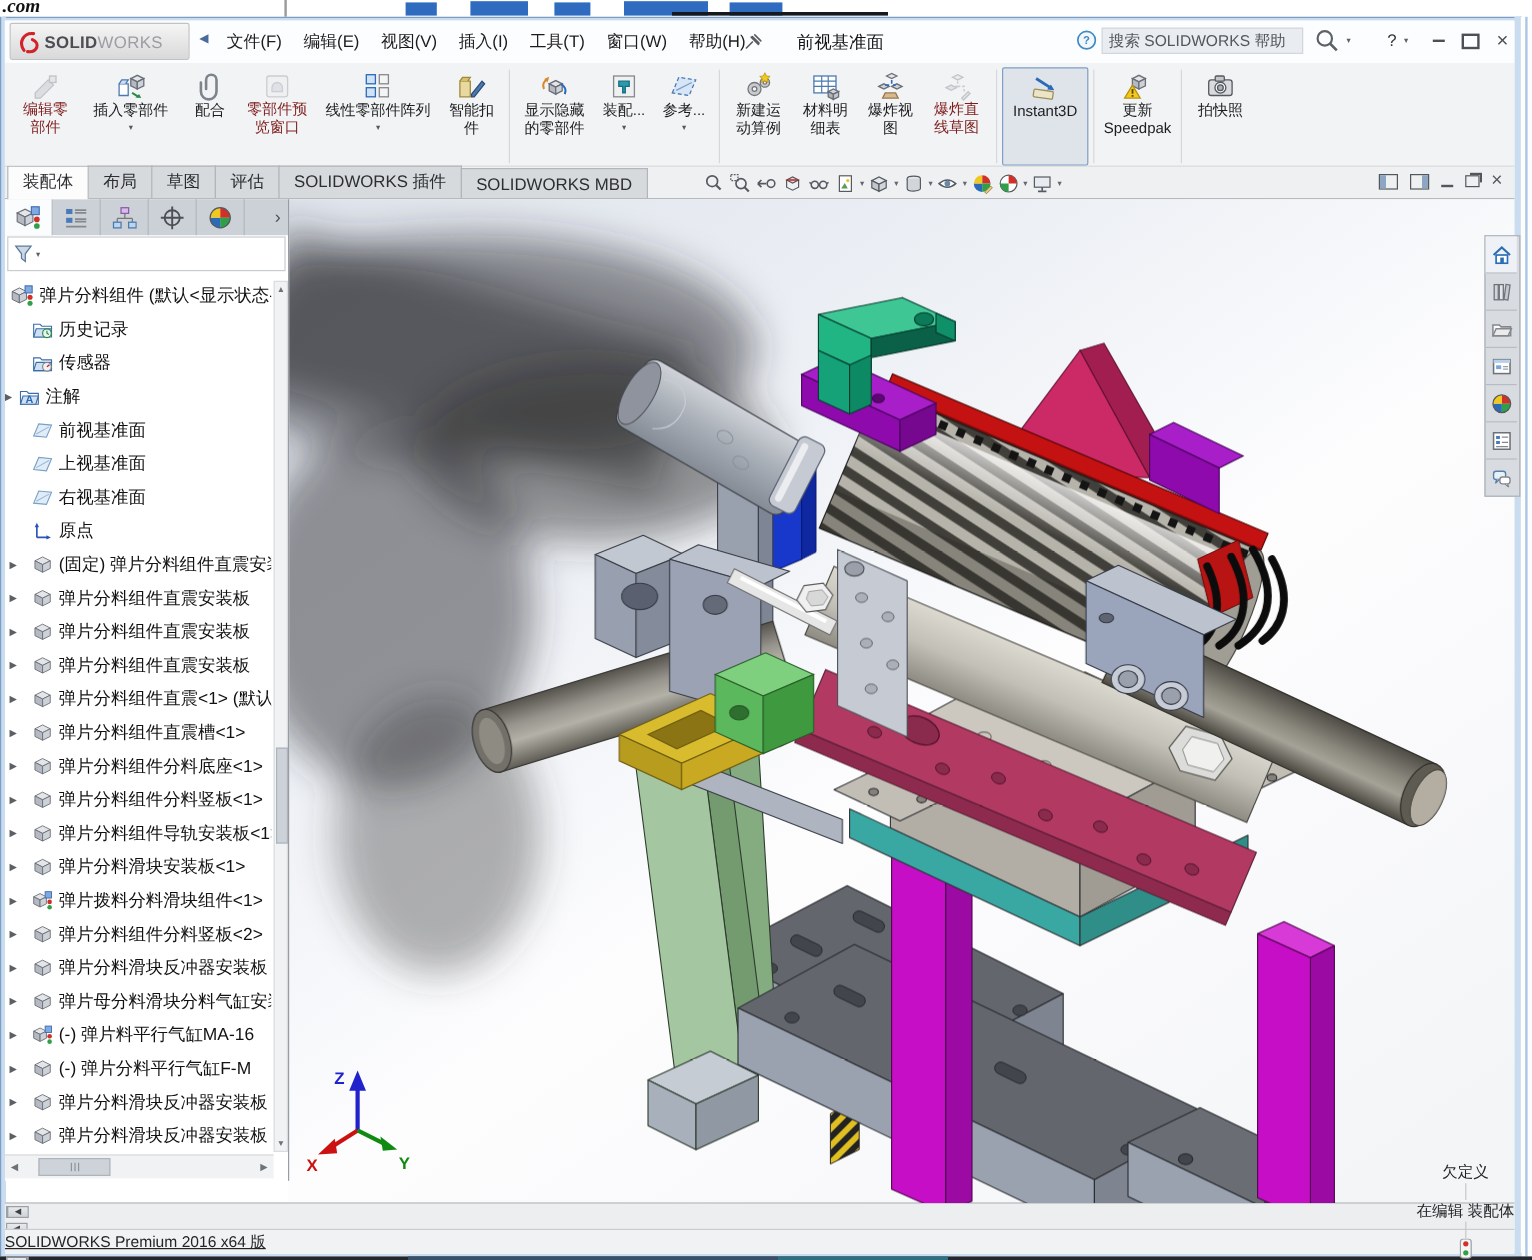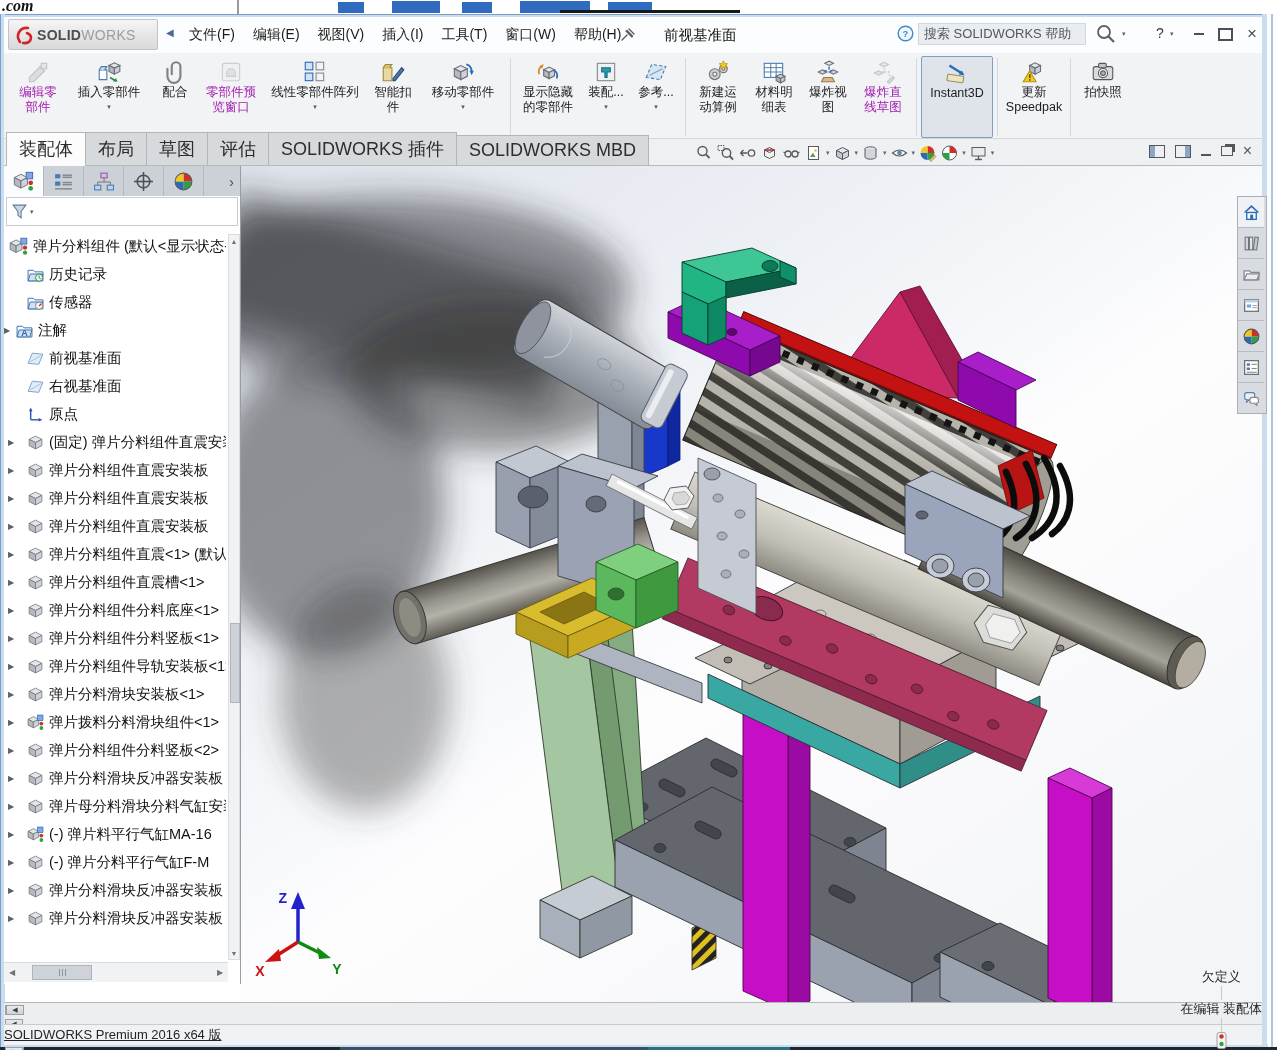--- a/index.html
+++ b/index.html
@@ -19,27 +19,27 @@
   .searchbox{width:168px;height:22px;background:#e9edf1;border:1px solid #d2d7dc;
     font-size:13px;color:#53575c;display:flex;align-items:center;padding-left:5px;box-sizing:border-box;}
   .winbtn{width:24px;height:20px;display:flex;align-items:center;justify-content:center;color:#4c5054;font-size:14px;}
   
   .cmdbar{left:4px;top:53px;width:1258px;height:86px;background:#f2f3f5;border-bottom:1px solid #d4d6d9;
     display:flex;align-items:stretch;padding:3px 0 0 6px;box-sizing:border-box;}
   .cbtn{display:flex;flex-direction:column;align-items:center;padding-top:3px;flex:none;}
   .cicn{width:26px;height:26px;flex:none;}
   .cl{font-size:12.5px;line-height:15px;color:#1d1d1f;white-space:nowrap;}
   .ccaret{font-size:7px;color:#55595e;line-height:9px;margin-top:2px;}
-  .cbtn.dis .cl{color:#a21caf;}
+  .cbtn.dis .cl{color:#7f1d1d;font-family:Liberation Mono, monospace;}
   .cbtn.dis .cicn{opacity:.45;}
   .cbtn.act{background:#dfe4ea;border:1px solid #7e9ec4;border-radius:2px;justify-content:flex-start;}
   .csep{width:1px;background:#d6d8db;margin:2px 4px;flex:none;}
   
   .rtabs{left:4px;top:139px;width:1258px;height:27px;background:#eef0f2;border-bottom:1px solid #b6babe;display:flex;align-items:flex-end;padding-left:2px;box-sizing:border-box;}
-  .rtab{font-size:18px;color:#2c2e30;padding:4px 12px;background:#d7dadd;border:1px solid #b2b6ba;border-bottom:none;margin-right:-1px;}
+  .rtab{font-size:14px;color:#2c2e30;padding:4px 12px;background:#d7dadd;border:1px solid #b2b6ba;border-bottom:none;margin-right:-1px;}
   .rtab.on{background:#fcfcfd;position:relative;z-index:2;margin-bottom:-1px;padding-bottom:5px;}
   .hudbar{display:flex;align-items:center;gap:3px;margin-left:46px;margin-bottom:3px;}
   .hudbar svg{width:19px;height:18px;}
   .hcaret{font-size:7px;color:#64686d;}
   .mdi{margin-left:auto;display:flex;align-items:center;gap:10px;margin-bottom:5px;margin-right:10px;color:#53575b;}
   
   .lpanel{left:4px;top:166px;width:237px;height:818px;background:#fff;border-right:1px solid #989da4;box-sizing:border-box;}
   .ptabs{left:0;top:0;width:236px;height:30px;background:#ccd1d7;display:flex;align-items:stretch;}
   .ptab{width:39px;display:flex;align-items:center;justify-content:center;border-right:1px solid #b4b9bf;}
   .ptab.on{background:#fbfcfd;}
@@ -242,31 +242,20 @@
       <span class="ccaret">▾</span>
   </div>
   <div class="cbtn" style="width:54px">
     <svg class="cicn" viewBox="0 0 24 24">
         <path d="M3,8 h8 v12 H3 z" fill="#e8d9a0" stroke="#a08a3a"></path>
         <path d="M3,8 l2,-3 h6 l-2,3" fill="#d8c070" stroke="#a08a3a"></path>
         <polygon points="12,18 20,8 22,10 14,20 12,20" fill="#4a7ab0" stroke="#2a4a78"></polygon>
       </svg>
     <span class="cl">智能扣</span>
       <span class="cl">件</span>
-  </div>
-  <div class="cbtn" style="width:86px">
-    <svg class="cicn" viewBox="0 0 24 24">
-        <polygon points="4,9 10,6 16,9 10,12" fill="#e3e5e9" stroke="#6a6e76"></polygon>
-        <polygon points="4,9 10,12 10,19 4,16" fill="#b5b9c1" stroke="#6a6e76"></polygon>
-        <polygon points="10,12 16,9 16,16 10,19" fill="#cdd1d8" stroke="#6a6e76"></polygon>
-        <path d="M15,5 q5,1 5,7" stroke="#2a6ab8" stroke-width="1.6" fill="none"></path>
-        <polygon points="20,15 18,10.8 22,10.8" fill="#2a6ab8"></polygon>
-      </svg>
-    <span class="cl">移动零部件</span>
-      <span class="ccaret">▾</span>
   </div>
   <div class="csep"></div>
   <div class="cbtn" style="width:66px">
     <svg class="cicn" viewBox="0 0 24 24">
         <polygon points="8,10 13,7.5 18,10 13,12.5" fill="#e3e5e9" stroke="#6a6e76"></polygon>
         <polygon points="8,10 13,12.5 13,18 8,15.5" fill="#b5b9c1" stroke="#6a6e76"></polygon>
         <polygon points="13,12.5 18,10 18,15.5 13,18" fill="#cdd1d8" stroke="#6a6e76"></polygon>
         <path d="M4,14 q-2,-5 3,-8" stroke="#d8882a" stroke-width="1.6" fill="none"></path>
         <polygon points="8,4.5 4.2,6.4 6.6,9" fill="#d8882a"></polygon>
         <path d="M20,18 q2,-5 -3,-8" stroke="#2a6ab8" stroke-width="1.6" fill="none"></path>
@@ -837,20 +826,27 @@
       <svg class="ticn" viewBox="0 0 16 16">
           <use href="#s-plane"></use>
         </svg>
       <span>前视基准面</span>
       </div>
     <div class="trow">
         <span class="tsp"></span>
       <svg class="ticn" viewBox="0 0 16 16">
           <use href="#s-plane"></use>
         </svg>
+      <span>上视基准面</span>
+      </div>
+    <div class="trow">
+        <span class="tsp"></span>
+      <svg class="ticn" viewBox="0 0 16 16">
+          <use href="#s-plane"></use>
+        </svg>
       <span>右视基准面</span>
       </div>
     <div class="trow">
         <span class="tsp"></span>
       <svg class="ticn" viewBox="0 0 16 16">
           <use href="#s-origin"></use>
         </svg>
       <span>原点</span>
       </div>
 

